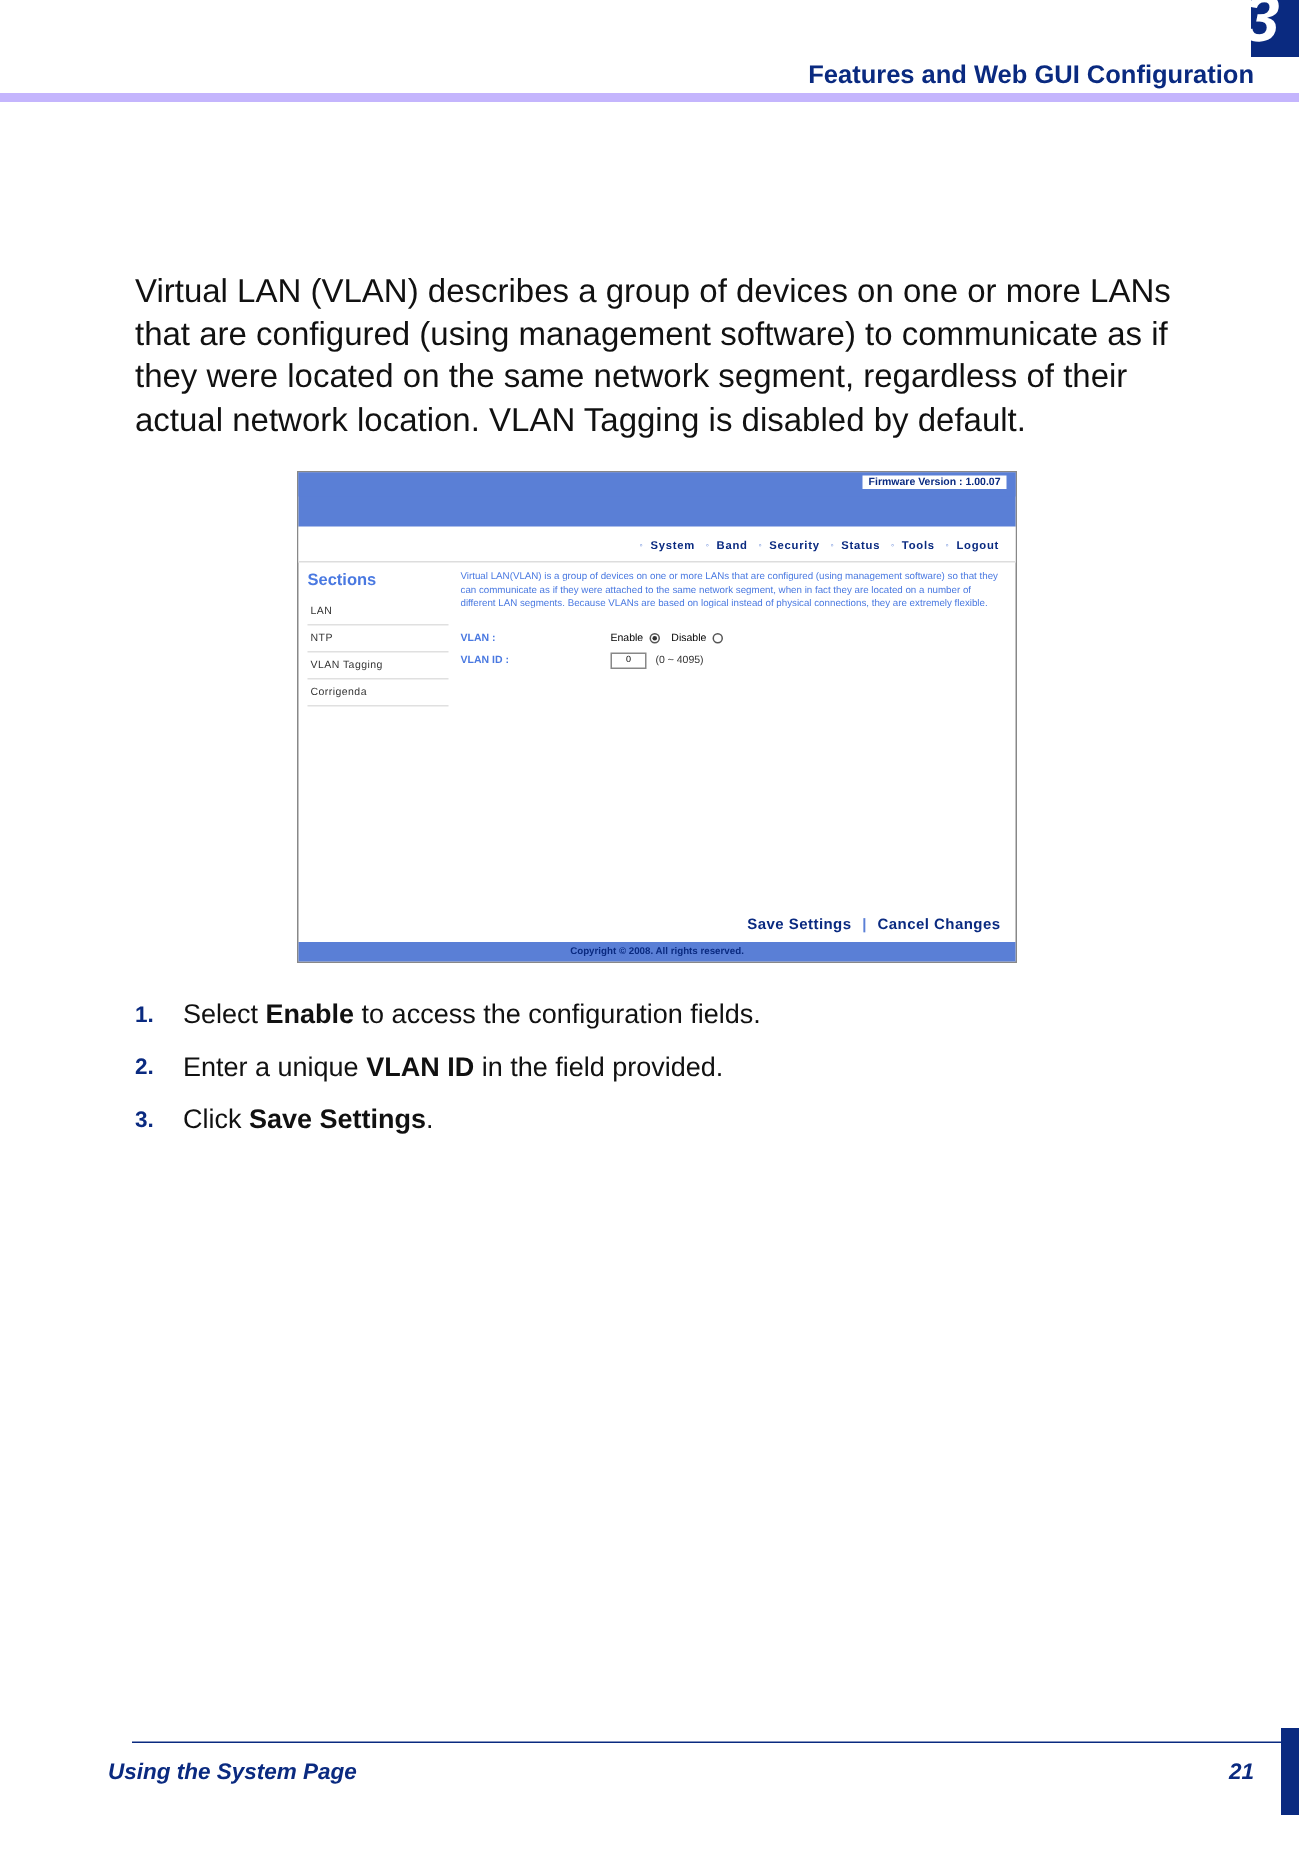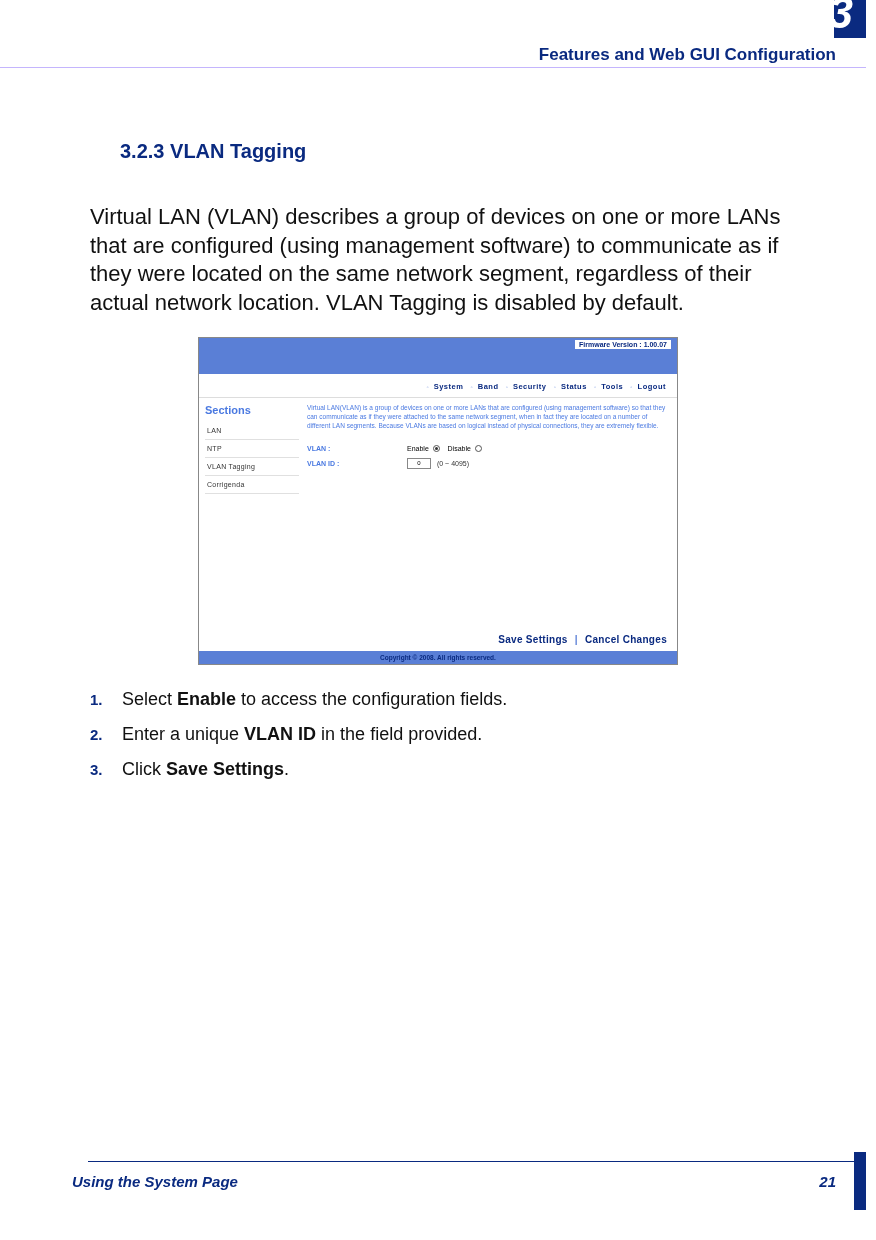--- a/index.html
+++ b/index.html
@@ -11,21 +11,21 @@
     position: relative;
     overflow: hidden;
   }
   .header-bar {
     position: absolute;
     top: 38px;
     left: 0px;
     right: 10px;
     height: 30px;
     background: #fff;
-    border-bottom: 1px solid #c4b5fd;
+    border-bottom: 6px solid #c4b5fd;
     display: flex;
     align-items: flex-end;
     justify-content: flex-end;
     padding-right: 30px;
     padding-bottom: 2px;
   }
   .header-title {
     color: #0a2a80;
     font-weight: bold;
     font-size: 17px;
@@ -260,21 +260,20 @@
 </head>
 <body>
 
 <div class="top-blue-block"></div>
 <div class="chapter-number">3</div>
 <div class="header-bar">
   <span class="header-title">Features and Web GUI Configuration</span>
 </div>
 
 <div class="content">
-  <div class="section-heading">3.2.3 VLAN Tagging</div>
   <div class="body-text">Virtual LAN (VLAN) describes a group of devices on one or more LANs that are configured (using management software) to communicate as if they were located on the same network segment, regardless of their actual network location. VLAN Tagging is disabled by default.</div>
 
   <div class="screenshot-wrap">
     <div class="screenshot">
       <div class="ss-top">
         <div class="ss-fw">Firmware Version : 1.00.07</div>
       </div>
       <div class="ss-nav">
         <span class="ss-dot">◦</span>
         <span>System</span>

